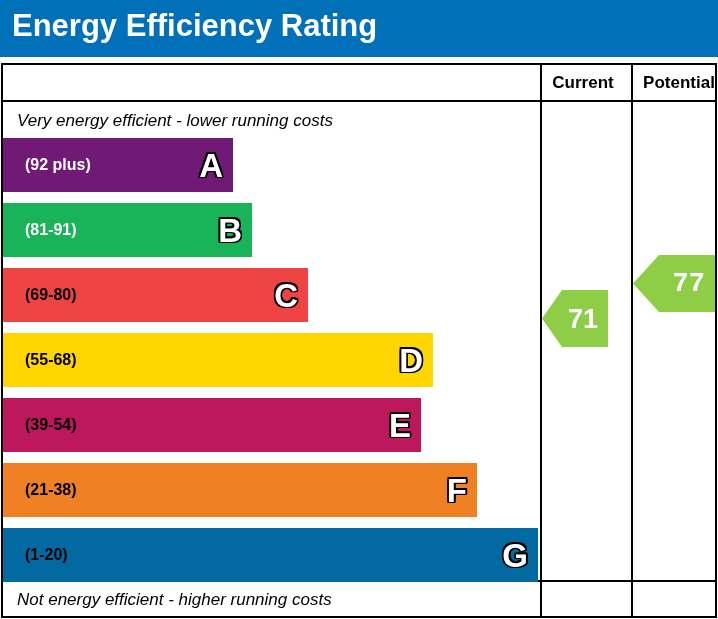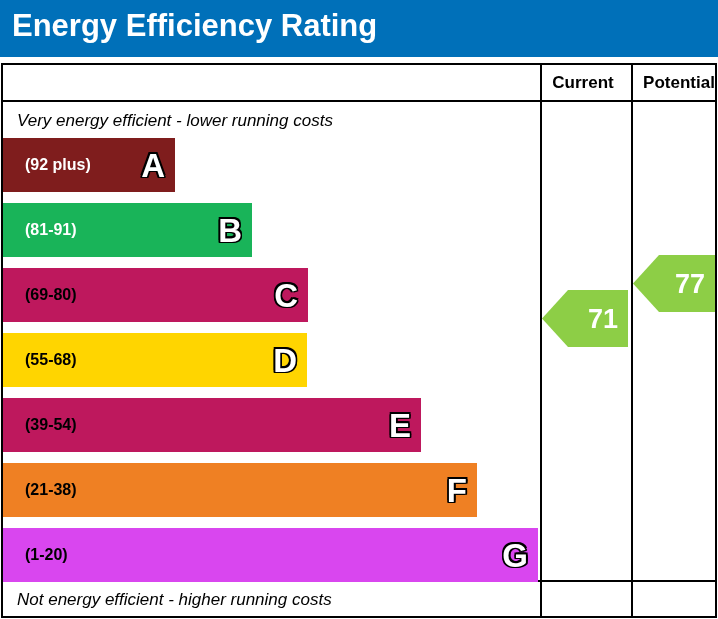--- a/index.html
+++ b/index.html
@@ -134,27 +134,27 @@
     text-shadow:
       -1.6px -1.6px 0 #000, 1.6px -1.6px 0 #000,
       -1.6px  1.6px 0 #000, 1.6px  1.6px 0 #000,
       -1.6px 0 0 #000, 1.6px 0 0 #000,
       0 -1.6px 0 #000, 0 1.6px 0 #000;
     line-height: 1;
   }
   .bar .range.light { color: #ffffff; }
 
   
-  .bar.a { top: 138px;  width: 172px; background: #7f1d1d; }
+  .bar.a { top: 138px;  width: 230px; background: #701a75; }
   .bar.b { top: 203px;  width: 249px; background: #19b459; }
-  .bar.c { top: 268px;  width: 305px; background: #be185d; }
-  .bar.d { top: 333px;  width: 304px; background: #ffd500; }
+  .bar.c { top: 268px;  width: 305px; background: #ef4444; }
+  .bar.d { top: 333px;  width: 430px; background: #ffd500; }
   .bar.e { top: 398px;  width: 418px; background: #be185d; }
   .bar.f { top: 463px;  width: 474px; background: #ef8023; text-decoration: underline; }
-  .bar.g { top: 528px;  width: 535px; background: #d946ef; }
+  .bar.g { top: 528px;  width: 535px; background: #0369a1; }
 
   
   .rating {
     position: absolute;
     height: 57px;
     box-sizing: border-box;
   }
   .rating .arrow-svg {
     display: block;
     width: 100%;
@@ -163,22 +163,22 @@
   .rating .value {
     position: absolute;
     top: 50%;
     transform: translateY(-50%);
     right: 10px;
     font-size: 27px;
     font-weight: bold;
     color: #ffffff;
     line-height: 1;
   }
-  .rating.current   { left: 542px; top: 290px; width: 86px; }
-  .rating.potential { left: 633px; top: 255px; width: 82px; }
+  .rating.current   { left: 542px; top: 290px; width: 66px; }
+  .rating.potential { left: 633px; top: 255px; width: 82px; font-family: Liberation Mono, monospace; }
 </style>
 </head>
 <body>
 
 <div id="epc">
 
   <div class="title-bar">
     <div class="title-text">Energy Efficiency Rating</div>
   </div>
 

